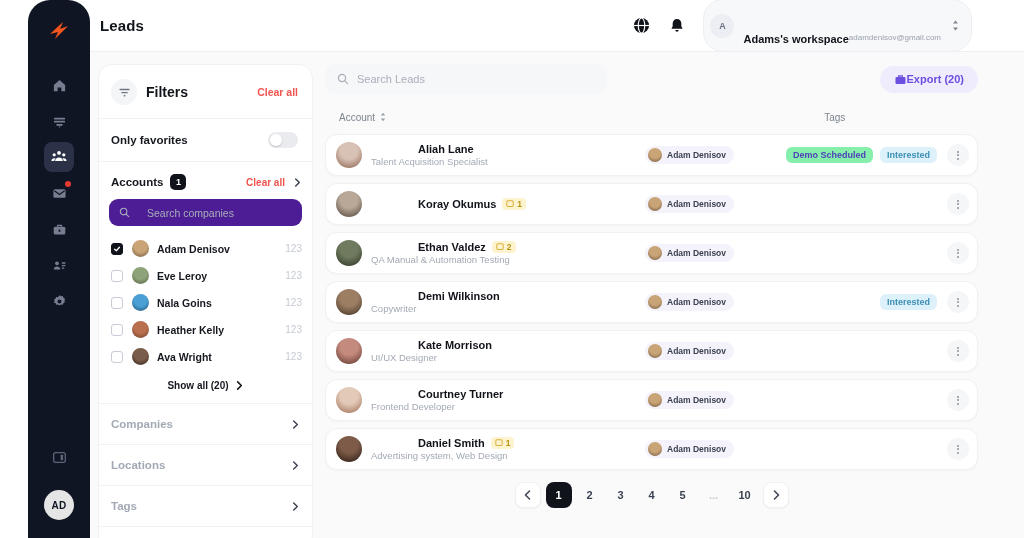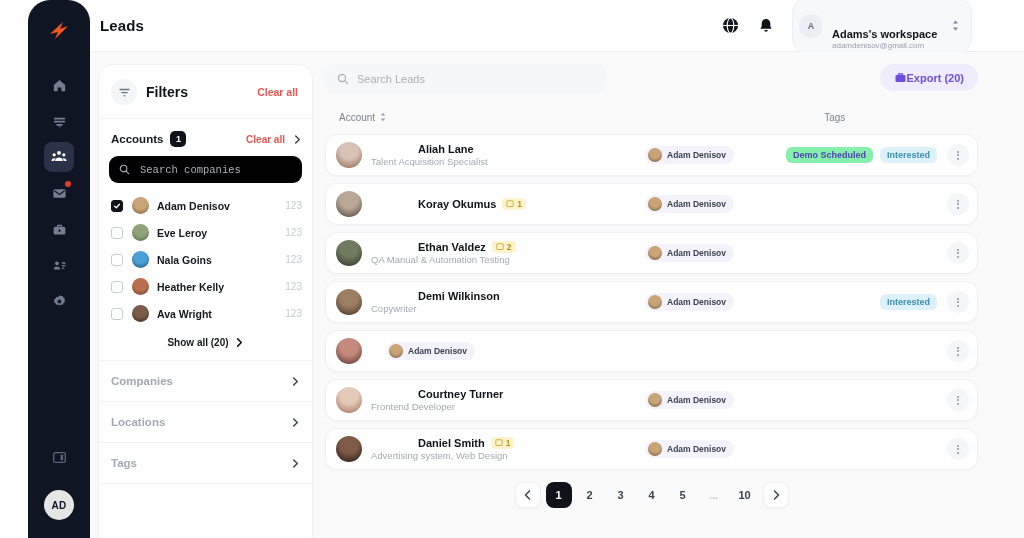--- a/index.html
+++ b/index.html
@@ -86,21 +86,21 @@
     padding: 5px 10px 5px 6px;
     min-width: 180px;
     cursor: pointer;
   }
   .ws-avatar {
     width: 24px; height: 24px; border-radius: 50%;
     background: #eceef3; color: #6b7280;
     display: flex; align-items: center; justify-content: center;
     font-size: 9px; font-weight: bold;
   }
-  .ws-text { display: flex; flex-direction: column; line-height: 1.25; flex: 1; margin-top: 28px; }
+  .ws-text { display: flex; flex-direction: row; line-height: 1.25; flex: 1; margin-top: 28px; }
   .ws-name { font-size: 11px; font-weight: bold; color: #11131a; }
   .ws-mail { font-size: 8px; color: #9aa1ac; }
 
   
   .body-area {
     position: absolute;
     left: 90px; top: 52px; right: 0; bottom: 0;
     background: #fafafb;
     display: flex;
   }
@@ -159,27 +159,26 @@
     font-size: 9px; font-weight: bold;
     border-radius: 5px;
     min-width: 16px; height: 16px;
     display: flex; align-items: center; justify-content: center;
     padding: 0 4px;
   }
   .acc-clear { margin-left: auto; font-size: 10px; color: #f0544f; font-weight: bold; cursor:pointer; }
   .chev { margin-left: 8px; display:flex; align-items:center; cursor:pointer;}
   .search-companies {
     margin: 0 10px;
-    background: #000000;
+    background: #4c1d95;
     border-radius: 9px;
     height: 27px;
-    display: flex; align-items: center; gap: 10px;
+    display: flex; align-items: center; gap: 17px;
     padding: 0 10px;
     cursor: text;
-    font-family: Liberation Mono, monospace;
   }
   .search-companies span { font-size: 10.5px; color: #a9afb9; }
   .acc-list { padding: 9px 10px 0 12px; }
   .acc-item {
     display: flex; align-items: center;
     height: 27px;
     cursor: pointer;
   }
   .cb {
     width: 12px; height: 12px; border-radius: 3px;
@@ -206,21 +205,21 @@
     display: flex; align-items: center;
     padding: 14px 12px 14px 12px;
     border-top: 1px solid #f1f2f5;
     cursor: pointer;
   }
   .sec-label { font-size: 11.5px; color: #a3a9b4; font-weight: bold; }
   .sec-row .chev { margin-left: auto; }
 
   
   .main { flex: 1; padding: 12px 46px 0 12px; min-width: 0; }
-  .main-top { display: flex; align-items: flex-start; gap: 12px; }
+  .main-top { display: flex; align-items: center; gap: 12px; }
   .search-leads {
     width: 282px; height: 30px;
     background: #f6f7f9;
     border-radius: 10px;
     display: flex; align-items: center; gap: 8px;
     padding: 0 12px;
     cursor: text;
   }
   .search-leads span { font-size: 11px; color: #a9afb9; }
   .export-btn {
@@ -424,20 +423,26 @@
           <svg width="13" height="13" viewBox="0 0 14 14">
             <rect x="1.5" y="3" width="11" height="1.5" rx=".75" fill="#6d7482"></rect>
             <rect x="3.5" y="6.4" width="7" height="1.5" rx=".75" fill="#6d7482"></rect>
             <rect x="6" y="9.8" width="2" height="1.5" rx=".75" fill="#6d7482"></rect>
           </svg>
         </div>
         <span class="filters-title">Filters</span>
         <span class="clear-all">Clear all</span>
       </div>
 
+      <div class="fav-row">
+        <span class="fav-label">Only favorites</span>
+        <div class="toggle">
+            <span class="knob"></span>
+          </div>
+      </div>
 
       <div class="accounts-head">
         <span class="acc-title">Accounts</span>
         <span class="acc-count">1</span>
         <span class="acc-clear">Clear all</span>
         <span class="chev">
           <svg width="9" height="9" viewBox="0 0 10 10">
               <path d="M3 1 L7 5 L3 9" stroke="#3c4251" stroke-width="1.6" fill="none" stroke-linecap="round" stroke-linejoin="round"></path>
             </svg>
         </span>
@@ -647,20 +652,26 @@
           </span>
           <span class="kebab">
               <i></i>
               <i></i>
               <i></i>
             </span>
         </div>
 
         <div class="row">
           <span class="row-av" style="background:radial-gradient(circle at 50% 32%, #c48a7e 40%, #5a3128 100%)"></span>
+          <div class="row-main">
+            <div class="row-name-line">
+              <span class="row-name">Kate Morrison</span>
+            </div>
+            <div class="row-role">UI/UX Designer</div>
+          </div>
           <span class="owner-chip">
             <span class="mini-av" style="background:radial-gradient(circle at 50% 35%, #c9a477 45%, #6d5438 100%)"></span>
             <span class="owner-name">Adam Denisov</span>
           </span>
           <span class="row-tags"></span>
           <span class="kebab">
               <i></i>
               <i></i>
               <i></i>
             </span>

